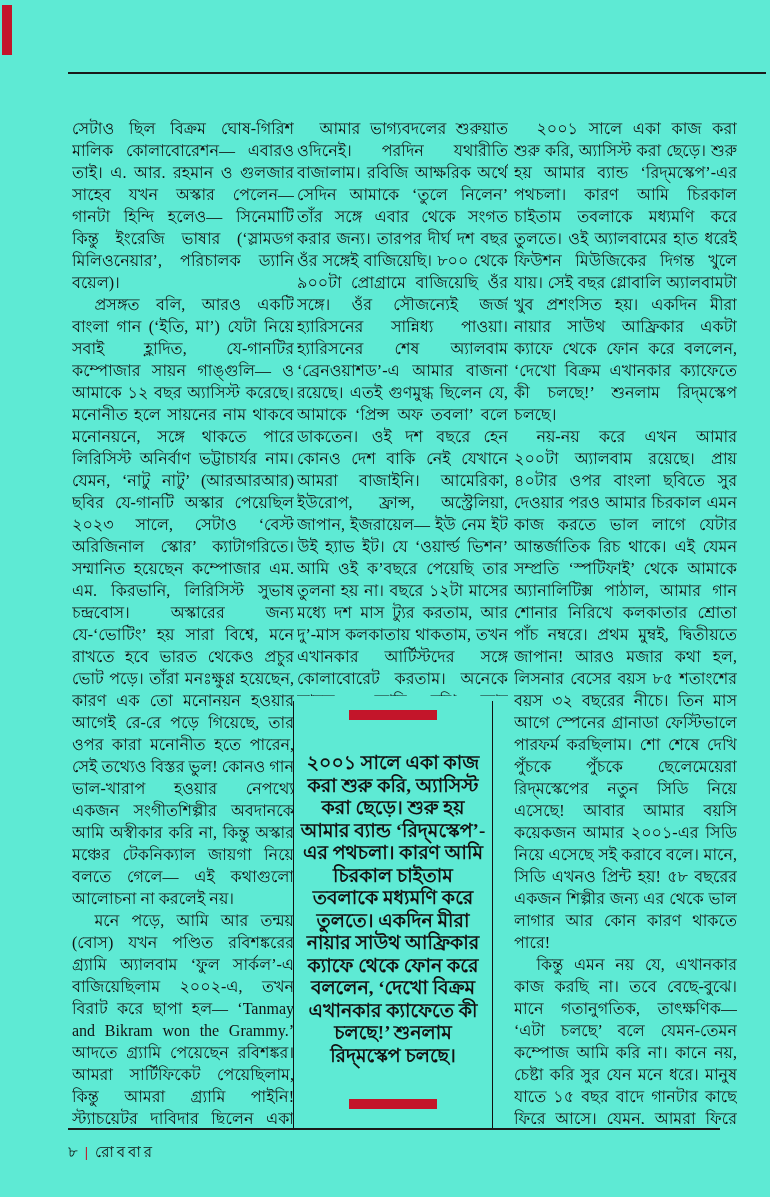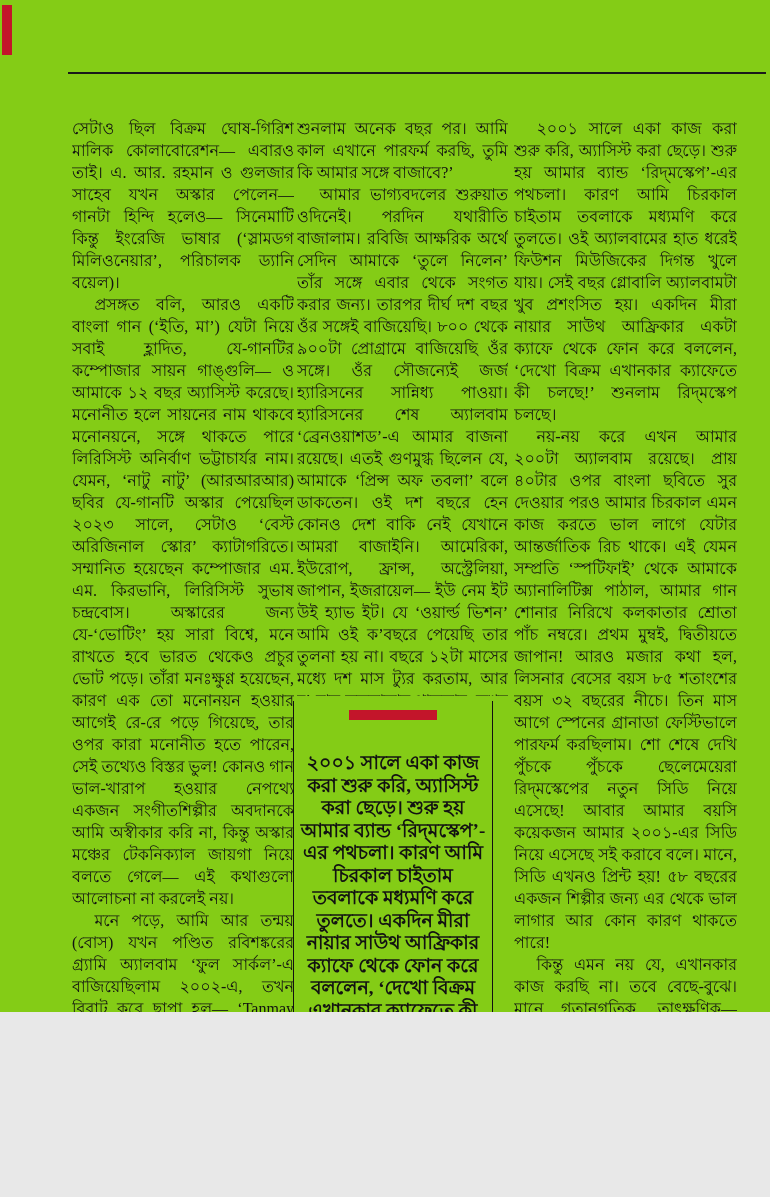--- a/index.html
+++ b/index.html
@@ -1,21 +1,21 @@
 <!DOCTYPE html>
 <html><head>
 <meta charset="utf-8">
 <style>
   html, body { margin: 0; padding: 0; background: #e8e8e8; }
   .page {
     position: relative;
     width: 770px;
-    height: 1012px;
+    height: 1197px;
     margin: 0 auto;
-    background: #84cc16;
+    background: #5eead4;
     overflow: hidden;
     font-family: "Liberation Serif", "DejaVu Serif", serif;
     color: #121212;
   }
   .corner-mark {
     position: absolute;
     left: 2px; top: 5px;
     width: 10px; height: 50px;
   }
   .top-rule {
@@ -85,21 +85,20 @@
 
   <div class="top-rule"></div>
 
   <div class="col col-1">
       <p class="para noindent">সেটাও ছিল বিক্রম ঘোষ-গিরিশ মালিক কোলাবোরেশন— এবারও তাই। এ. আর. রহমান ও গুলজার সাহেব যখন অস্কার পেলেন— গানটা হিন্দি হলেও— সিনেমাটি কিন্তু ইংরেজি ভাষার (‘স্লামডগ মিলিওনেয়ার’, পরিচালক ড্যানি বয়েল)।</p>
       <p class="para">প্রসঙ্গত বলি, আরও একটি বাংলা গান (‘ইতি, মা’) যেটা নিয়ে সবাই হ্লাদিত, যে-গানটির কম্পোজার সায়ন গাঙ্গুলি— ও আমাকে ১২ বছর অ্যাসিস্ট করেছে। মনোনীত হলে সায়নের নাম থাকবে মনোনয়নে, সঙ্গে থাকতে পারে লিরিসিস্ট অনির্বাণ ভট্টাচার্যর নাম। যেমন, ‘নাটু নাটু’ (আরআরআর) ছবির যে-গানটি অস্কার পেয়েছিল ২০২৩ সালে, সেটাও ‘বেস্ট অরিজিনাল স্কোর’ ক্যাটাগরিতে। সম্মানিত হয়েছেন কম্পোজার এম. এম. কিরভানি, লিরিসিস্ট সুভাষ চন্দ্রবোস। অস্কারের জন্য যে-‘ভোটিং’ হয় সারা বিশ্বে, মনে রাখতে হবে ভারত থেকেও প্রচুর ভোট পড়ে। তাঁরা মনঃক্ষুণ্ণ হয়েছেন, কারণ এক তো মনোনয়ন হওয়ার আগেই রে-রে পড়ে গিয়েছে, তার ওপর কারা মনোনীত হতে পারেন, সেই তথ্যেও বিস্তর ভুল! কোনও গান ভাল-খারাপ হওয়ার নেপথ্যে একজন সংগীতশিল্পীর অবদানকে আমি অস্বীকার করি না, কিন্তু অস্কার মঞ্চের টেকনিক্যাল জায়গা নিয়ে বলতে গেলে— এই কথাগুলো আলোচনা না করলেই নয়।</p>
       <p class="para">মনে পড়ে, আমি আর তন্ময় (বোস) যখন পণ্ডিত রবিশঙ্করের গ্র্যামি অ্যালবাম ‘ফুল সার্কল’-এ বাজিয়েছিলাম ২০০২-এ, তখন বিরাট করে ছাপা হল— ‘Tanmay and Bikram won the Grammy.’ আদতে গ্র্যামি পেয়েছেন রবিশঙ্কর। আমরা সার্টিফিকেট পেয়েছিলাম, কিন্তু আমরা গ্র্যামি পাইনি! স্ট্যাচুয়েটর দাবিদার ছিলেন একা রবিশঙ্করজি। এদিকে, আমাদের নাম প্রেস ছাপিয়ে দিয়ে সে আর-এক কেলেঙ্কারি! রবিজি ভীষণ রেগে গেলেন। বললেন, ‘তোমরা কী করে, কবে গ্র্যামি পেলে?’ সে এক হুলুস্থুল কাণ্ড!</p>
     </div>
 
   <div class="col col-2">
-      <p class="para noindent">শুনলাম অনেক বছর পর। আমি কাল এখানে পারফর্ম করছি, তুমি কি আমার সঙ্গে বাজাবে?’</p>
       <p class="para">আমার ভাগ্যবদলের শুরুয়াত ওদিনেই। পরদিন যথারীতি বাজালাম। রবিজি আক্ষরিক অর্থে সেদিন আমাকে ‘তুলে নিলেন’ তাঁর সঙ্গে এবার থেকে সংগত করার জন্য। তারপর দীর্ঘ দশ বছর ওঁর সঙ্গেই বাজিয়েছি। ৮০০ থেকে ৯০০টা প্রোগ্রামে বাজিয়েছি ওঁর সঙ্গে। ওঁর সৌজন্যেই জর্জ হ্যারিসনের সান্নিধ্য পাওয়া। হ্যারিসনের শেষ অ্যালবাম ‘ব্রেনওয়াশড’-এ আমার বাজনা রয়েছে। এতই গুণমুগ্ধ ছিলেন যে, আমাকে ‘প্রিন্স অফ তবলা’ বলে ডাকতেন। ওই দশ বছরে হেন কোনও দেশ বাকি নেই যেখানে আমরা বাজাইনি। আমেরিকা, ইউরোপ, ফ্রান্স, অস্ট্রেলিয়া, জাপান, ইজরায়েল— ইউ নেম ইট উই হ্যাভ ইট। যে ‘ওয়ার্ল্ড ভিশন’ আমি ওই ক’বছরে পেয়েছি তার তুলনা হয় না। বছরে ১২টা মাসের মধ্যে দশ মাস ট্যুর করতাম, আর দু’-মাস কলকাতায় থাকতাম, তখন এখানকার আর্টিস্টদের সঙ্গে কোলাবোরেট করতাম। অনেকে ভাবত— আমি বুঝি আর কলকাতায় থাকি না। তবে আমি জীবনে কখনও ‘বেস শিফ্ট’ করার কথা ভাবিনি। এর জন্য অনেক সুযোগও খুইয়েছি। যেমন, সঞ্জয় লীলা বনশালি চেয়েছিলেন আমি ওঁর সঙ্গে কাজ করি। করলে পাঁচ বছর টানা মুম্বইয়ে থাকতে হত।</p>
     </div>
 
   <div class="col col-3">
       <p class="para">২০০১ সালে একা কাজ করা শুরু করি, অ্যাসিস্ট করা ছেড়ে। শুরু হয় আমার ব্যান্ড ‘রিদ্‌মস্কেপ’-এর পথচলা। কারণ আমি চিরকাল চাইতাম তবলাকে মধ্যমণি করে তুলতে। ওই অ্যালবামের হাত ধরেই ফিউশন মিউজিকের দিগন্ত খুলে যায়। সেই বছর গ্লোবালি অ্যালবামটা খুব প্রশংসিত হয়। একদিন মীরা নায়ার সাউথ আফ্রিকার একটা ক্যাফে থেকে ফোন করে বললেন, ‘দেখো বিক্রম এখানকার ক্যাফেতে কী চলছে!’ শুনলাম রিদ্‌মস্কেপ চলছে।</p>
       <p class="para">নয়-নয় করে এখন আমার ২০০টা অ্যালবাম রয়েছে। প্রায় ৪০টার ওপর বাংলা ছবিতে সুর দেওয়ার পরও আমার চিরকাল এমন কাজ করতে ভাল লাগে যেটার আন্তর্জাতিক রিচ থাকে। এই যেমন সম্প্রতি ‘স্পটিফাই’ থেকে আমাকে অ্যানালিটিক্স পাঠাল, আমার গান শোনার নিরিখে কলকাতার শ্রোতা পাঁচ নম্বরে। প্রথম মুম্বই, দ্বিতীয়তে জাপান! আরও মজার কথা হল, লিসনার বেসের বয়স ৮৫ শতাংশের বয়স ৩২ বছরের নীচে। তিন মাস আগে স্পেনের গ্রানাডা ফেস্টিভালে পারফর্ম করছিলাম। শো শেষে দেখি পুঁচকে পুঁচকে ছেলেমেয়েরা রিদ্‌মস্কেপের নতুন সিডি নিয়ে এসেছে! আবার আমার বয়সি কয়েকজন আমার ২০০১-এর সিডি নিয়ে এসেছে সই করাবে বলে। মানে, সিডি এখনও প্রিন্ট হয়! ৫৮ বছরের একজন শিল্পীর জন্য এর থেকে ভাল লাগার আর কোন কারণ থাকতে পারে!</p>
       <p class="para">কিন্তু এমন নয় যে, এখানকার কাজ করছি না। তবে বেছে-বুঝে। মানে গতানুগতিক, তাৎক্ষণিক— ‘এটা চলছে’ বলে যেমন-তেমন কম্পোজ আমি করি না। কানে নয়, চেষ্টা করি সুর যেন মনে ধরে। মানুষ যাতে ১৫ বছর বাদে গানটার কাছে ফিরে আসে। যেমন, আমরা ফিরে যাই রফিসাব, সলিল চৌধুরী, কিশোরকুমারের অসামান্য সব মেলোডির কাছে। বিদেশে আমার ফ্যানবেস নিঃসন্দেহে অনেক বেশি। তাই জীবনের এই বাঁকে দাঁড়িয়ে এমন আরও কাজ করে যেতে চাই শ্রোতাদের জন্য, যা আবিশ্ব মানুষ মনে রাখে।</p>
   </div>
 
   <div class="quote-box">

